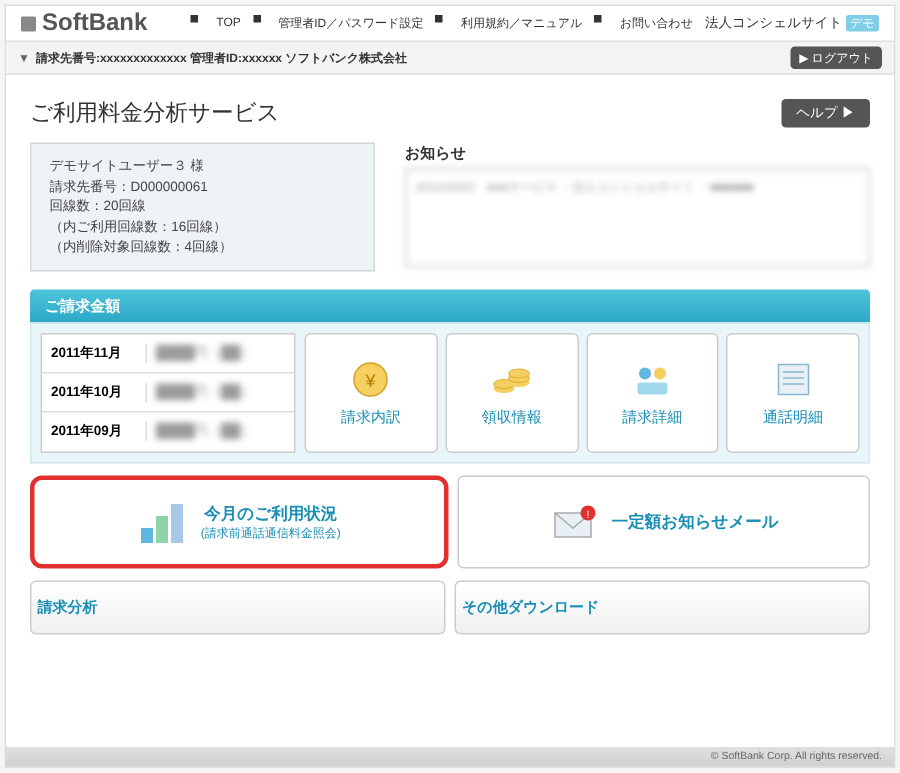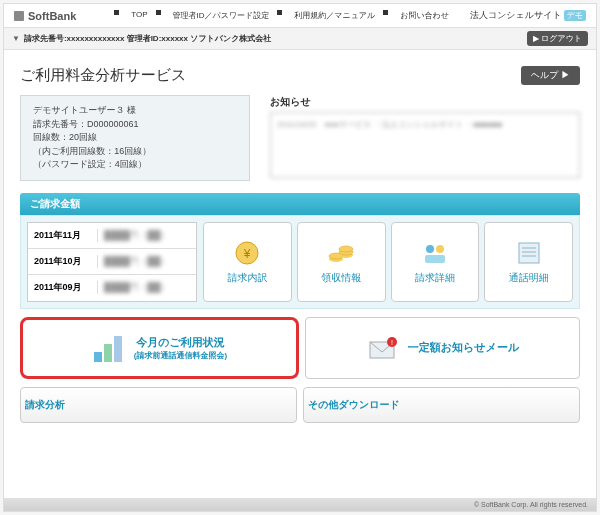--- a/index.html
+++ b/index.html
@@ -1,24 +1,24 @@
 <!DOCTYPE html>
 <html><head>
 <meta charset="utf-8">
 <style>
 *{margin:0;padding:0;box-sizing:border-box;font-family:"Hiragino Kaku Gothic Pro","Meiryo",sans-serif}
 body{background:#f5f5f5;width:600px;height:515px;overflow:hidden}
 .page{background:#fff;margin:3px;border:1px solid #ddd;height:509px;position:relative}
 .topbar{display:flex;align-items:center;height:24px;padding:0 10px;border-bottom:1px solid #e0e0e0}
-.logo{font-size:11px;font-weight:bold;color:#555;display:flex;align-items:center;gap:4px}
+.logo{font-size:16px;font-weight:bold;color:#555;display:flex;align-items:center;gap:4px}
 .logo-mark{width:10px;height:10px;background:#888;border-radius:1px}
 .topnav{margin-left:auto;display:flex;gap:8px;font-size:8px;color:#333}
 .topnav span{display:flex;gap:12px}
 .topnav .sq{width:5px;height:5px;background:#333}
-.corp{font-size:9px;margin-left:21px;color:#333}
+.corp{font-size:9px;margin-left:8px;color:#333}
 .demo{background:#7fcee6;color:#fff;font-size:8px;padding:1px 3px;border-radius:2px;margin-left:2px}
 .subbar{display:flex;align-items:center;background:#f3f3f3;height:22px;padding:0 8px;border-bottom:1px solid #e0e0e0}
 .subbar .tri{font-size:8px;color:#666;margin-right:4px}
 .subbar .txt{font-size:8px;color:#333;font-weight:bold}
 .logout{margin-left:auto;background:#555;color:#fff;font-size:8px;padding:2px 6px;border-radius:3px;display:flex;align-items:center;gap:2px}
 .main{padding:10px 16px}
 .titlerow{display:flex;align-items:center;margin:6px 0 10px}
 .title{font-size:15px;color:#333;font-weight:normal}
 .help{margin-left:auto;background:#555;color:#fff;font-size:9px;padding:3px 10px;border-radius:3px}
 .inforow{display:flex;gap:20px;margin-bottom:12px}
@@ -35,21 +35,21 @@
 .billtable .v{flex:1;padding:0 6px;filter:blur(2px);color:#999}
 .cards{display:flex;gap:5px;flex:1}
 .card{flex:1;background:#fff;border:1px solid #ccc;border-radius:4px;display:flex;flex-direction:column;align-items:center;justify-content:center;padding:6px 2px;gap:4px}
 .card .ic{width:30px;height:28px}
 .card .lbl{font-size:10px;color:#1a8fb5;font-weight:normal}
 .row2{display:flex;gap:6px;margin-top:8px}
 .bigcard{flex:1;background:#fff;border:1px solid #ccc;border-radius:4px;display:flex;align-items:center;justify-content:center;padding:12px 8px;gap:8px}
 .bigcard.hl{border:3px solid #e03030;border-radius:8px}
 .bigcard .ic{width:34px;height:32px}
 .bigcard .txt{font-size:11px;color:#1a8fb5;font-weight:bold;text-align:center}
-.bigcard .sub{font-size:8px;color:#1a8fb5;font-weight:bold;display:block}
+.bigcard .sub{font-size:8px;color:#1a8fb5;font-weight:normal;display:block}
 .row3{display:flex;gap:6px;margin-top:8px}
 .btn3{flex:1;background:linear-gradient(#fff,#f0f0f0);border:1px solid #ccc;border-radius:4px;padding:10px 4px;font-size:10px;color:#1a8fb5;font-weight:bold}
 .footer{position:absolute;bottom:0;right:0;left:0;background:linear-gradient(#e0e0e0,#d0d0d0);font-size:7px;color:#666;text-align:right;padding:3px 8px}
 </style>
 </head>
 <body>
 
 <div class="page">
 <div class="topbar">
 <div class="logo">
@@ -88,21 +88,21 @@
 <div class="title">ご利用料金分析サービス</div>
 <div class="help">ヘルプ ▶</div>
 </div>
 
 <div class="inforow">
 <div class="userbox">
 <div>デモサイトユーザー３ 様</div>
           <div>請求先番号：D000000061</div>
           <div>回線数：20回線</div>
           <div>（内ご利用回線数：16回線）</div>
-          <div>（パスワード設定：4回線）</div>
+          <div>（内削除対象回線数：4回線）</div>
 </div>
 <div class="notice">
 <div class="notice-h">お知らせ</div>
 <div class="notice-box">2011/10/20　●●●サービス
 ・法人コンシェルサイト
 ・■■■■■■</div>
 </div>
 </div>
 
 <div class="section-h">ご請求金額</div>

